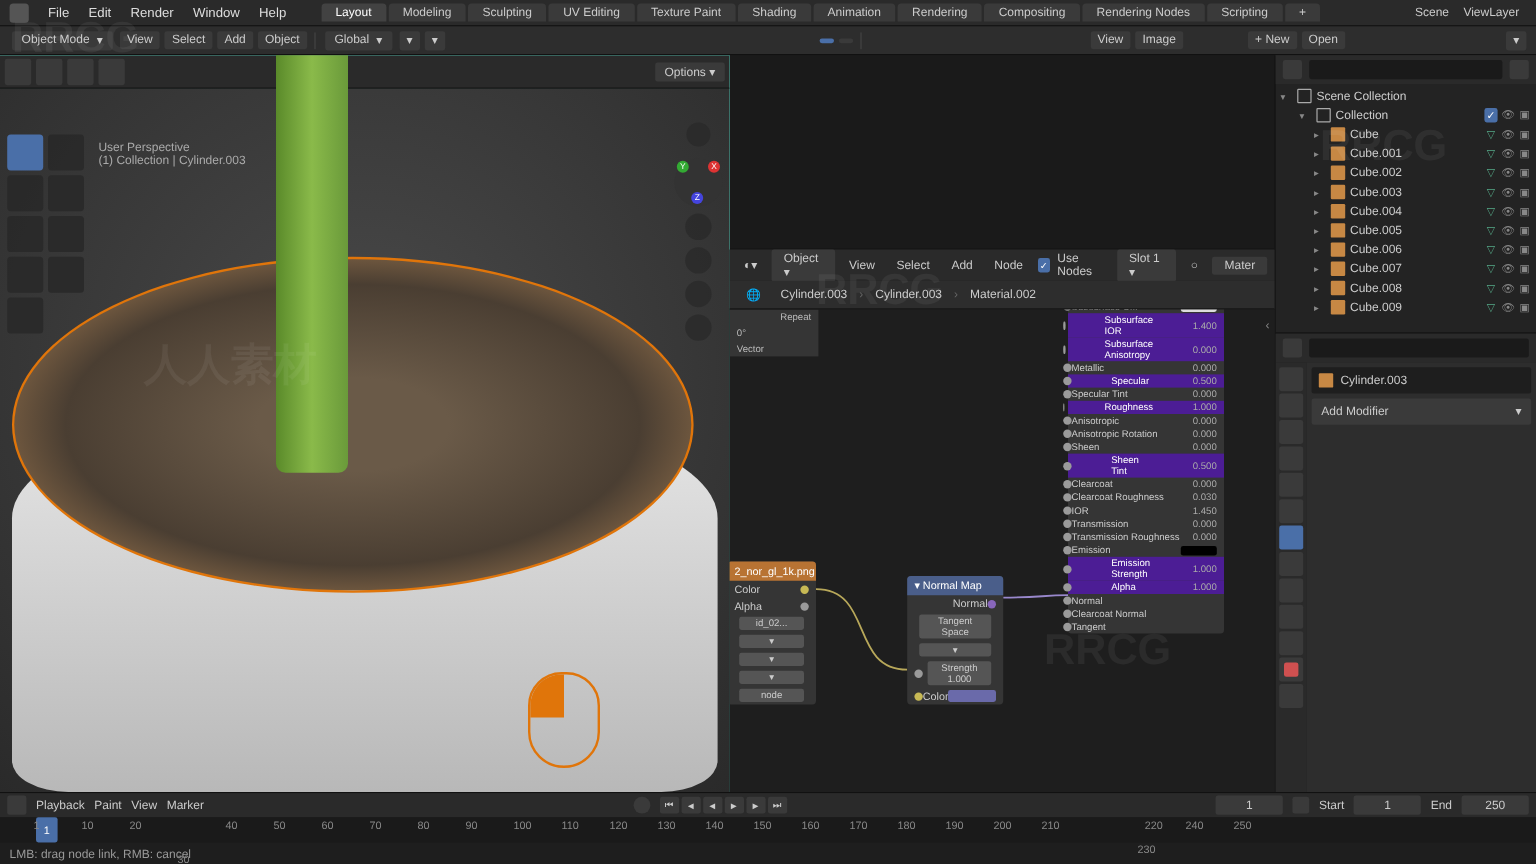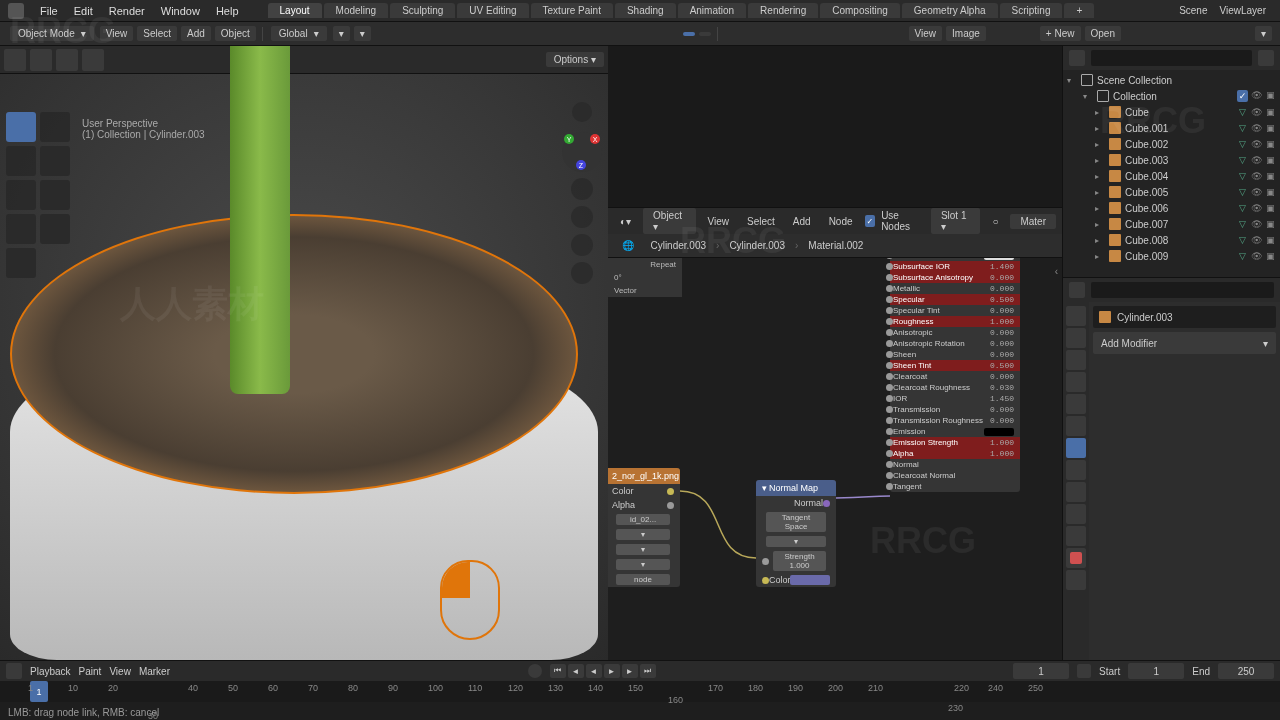--- a/index.html
+++ b/index.html
@@ -69,22 +69,22 @@
 .node .sock.purple { background: #8866bb; }
 .node .slider { background: #555; border-radius: 2px; padding: 1px 4px; font-size: 8px; text-align: center; flex: 1; margin: 0 4px; }
 .node .color-swatch { width: 40px; height: 10px; background: #6a6aaa; border-radius: 2px; }
 
 .node.tex { left: -2px; top: 210px; width: 74px; }
 .node.tex .nhead { background: #b87333; }
 .node.normalmap { left: 148px; top: 222px; width: 80px; }
 .node.normalmap .nhead { background: #4a5e8a; }
 .node.bsdf { left: 282px; top: -8px; width: 130px; }
 .node.bsdf .nrow { padding: 1px 6px; font-size: 8px; }
-.node.bsdf .nrow.hl { background: #7f1d1d; color: #fff; }
-.node.bsdf .val { color: #aaa; font-family: Liberation Mono, monospace; }
+.node.bsdf .nrow.hl { background: #4c1d95; color: #fff; gap: 33px; }
+.node.bsdf .val { color: #aaa; }
 
 svg.links { position: absolute; top:0; left:0; width:100%; height:100%; pointer-events:none; }
 
 
 .farright { width: 218px; background: #232323; display: flex; flex-direction: column; border-left: 1px solid #111; }
 .outliner { height: 232px; display: flex; flex-direction: column; border-bottom: 1px solid #111; }
 .outliner .ol-header { height: 24px; background: #2a2a2a; display: flex; align-items: center; padding: 0 6px; gap: 6px; }
 .outliner .ol-header .search { flex: 1; height: 16px; background: #1a1a1a; border-radius: 2px; }
 .outliner .ol-body { flex: 1; overflow-y: auto; padding: 2px 0; font-size: 10px; }
 .ol-row { display: flex; align-items: center; padding: 1px 4px; gap: 4px; height: 16px; }
@@ -138,21 +138,21 @@
   <div style="width:20px"></div>
   <div class="tab active">Layout</div>
   <div class="tab">Modeling</div>
   <div class="tab">Sculpting</div>
   <div class="tab">UV Editing</div>
   <div class="tab">Texture Paint</div>
   <div class="tab">Shading</div>
   <div class="tab">Animation</div>
   <div class="tab">Rendering</div>
   <div class="tab">Compositing</div>
-  <div class="tab">Geometry Alpha</div>
+  <div class="tab">Rendering Nodes</div>
   <div class="tab">Scripting</div>
   <div class="tab">+</div>
   <div class="spacer"></div>
   <div class="right-item">Scene</div>
   <div class="right-item">ViewLayer</div>
 </div>
 
 <div class="toolbar2">
   <div class="dropdown">
       <span>Object Mode</span> 
@@ -659,21 +659,21 @@
       <span class="tick" style="left: 268px;">60</span>
       <span class="tick" style="left: 308px;">70</span>
       <span class="tick" style="left: 348px;">80</span>
       <span class="tick" style="left: 388px;">90</span>
       <span class="tick" style="left: 428px;">100</span>
       <span class="tick" style="left: 468px;">110</span>
       <span class="tick" style="left: 508px;">120</span>
       <span class="tick" style="left: 548px;">130</span>
       <span class="tick" style="left: 588px;">140</span>
       <span class="tick" style="left: 628px;">150</span>
-      <span class="tick" style="left: 668px; margin-top: 12px;">160</span>
+      <span class="tick" style="left: 668px;">160</span>
       <span class="tick" style="left: 708px;">170</span>
       <span class="tick" style="left: 748px;">180</span>
       <span class="tick" style="left: 788px;">190</span>
       <span class="tick" style="left: 828px;">200</span>
       <span class="tick" style="left: 868px;">210</span>
       <span class="tick" style="left: 954px;">220</span>
       <span class="tick" style="left: 948px; margin-top: 20px;">230</span>
       <span class="tick" style="left: 988px;">240</span>
       <span class="tick" style="left: 1028px;">250</span>
     </div>

